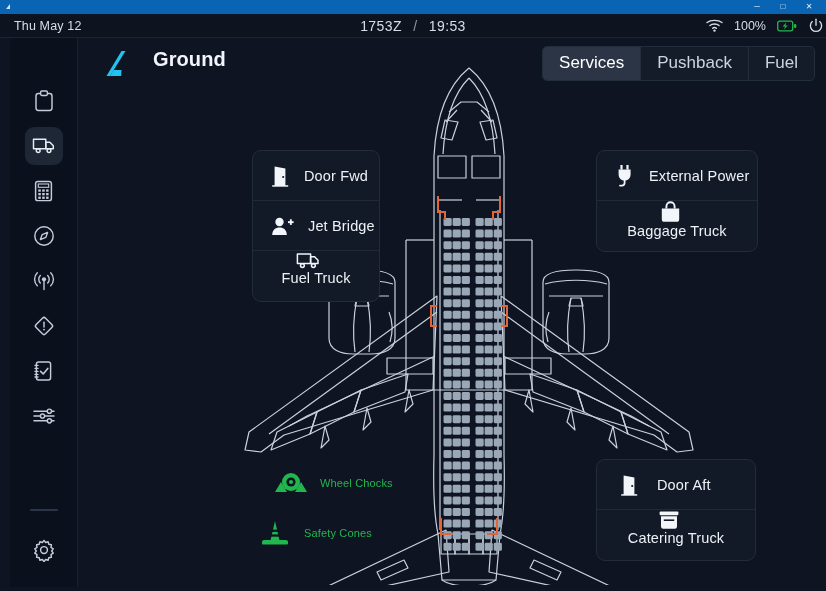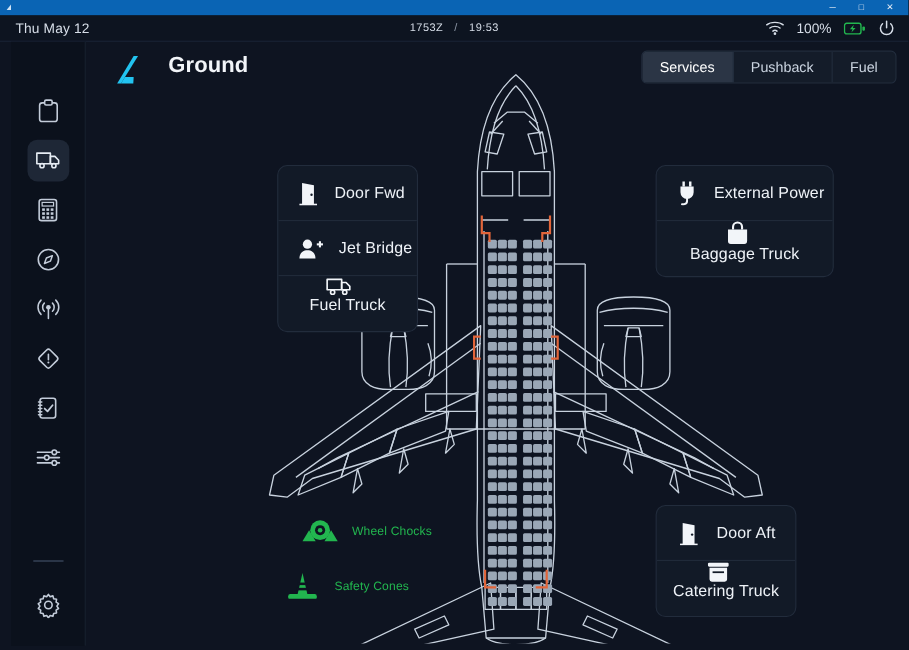--- a/index.html
+++ b/index.html
@@ -12,23 +12,23 @@
               justify-content:flex-end; padding-right:4px; }
   #titlebar .wbtn { width:26px; height:14px; display:flex; align-items:center;
                     justify-content:center; color:#e8eef6; font-size:8px; line-height:1; }
   #titlebar .winicon { position:absolute; left:5px; top:3px; width:8px; height:8px; }
 
   
   #statusbar { position:relative; height:24px; background:#0d1420;
                border-bottom:1px solid #1a2435; display:flex; align-items:center; }
   #status-date { position:absolute; left:14px; color:#d7dee8; font-size:12.5px; letter-spacing:.15px; }
   #status-time { position:absolute; left:0; right:0; text-align:center; color:#d7dee8;
-                 font-size:10px; letter-spacing:.4px; }
+                 font-size:14px; letter-spacing:.4px; }
   #status-time .sep { color:#8d97a6; padding:0 7px; }
-  #status-right { position:absolute; right:12px; display:flex; align-items:center; gap:11px; }
+  #status-right { position:absolute; right:2px; display:flex; align-items:center; gap:11px; }
   #status-right .pct { color:#d7dee8; font-size:12.5px; }
 
   
   #body-area { display:flex; height:549px;padding-left:10px; }
 
   
   #sidebar { width:68px; background:#0b111c; border-right:1px solid #18212f;
              display:flex; flex-direction:column; align-items:center;
              padding-top:44px; position:relative; }
   .side-item { width:38px; height:38px; margin-bottom:7px; border-radius:9px;
@@ -43,38 +43,38 @@
   
   #content { flex:1; position:relative; }
 
   #apphead { position:absolute; top:0; left:0; right:0; height:48px; }
   #logo { position:absolute; left:24px; top:12px; }
   #page-title { position:absolute; left:75px; top:10px; color:#f2f5f9;
                 font-size:20px; font-weight:bold; letter-spacing:.1px; }
 
   #tabs { position:absolute; right:11px; top:8px; display:flex;
           background:#141c29; border:1px solid #222d3d; border-radius:5px; overflow:hidden; }
-  .tab { padding:6px 16px 7px; font-size:13px; color:#cbd4e0;
+  .tab { padding:6px 16px 7px; font-size:17px; color:#cbd4e0;
          border-right:1px solid #222d3d; background:transparent; }
   .tab:last-child { border-right:none; }
   .tab.active { background:#2b3545; color:#ffffff; }
 
   
   .panel { position:absolute; background:#121a27; border:1px solid #222c3c;
            border-radius:9px; overflow:hidden; }
   .srv-row { display:flex; align-items:center; height:50px; padding:0 18px;
              border-bottom:1px solid #202a39; }
   .srv-row:last-child { border-bottom:none;flex-direction:column; }
   .srv-icon { width:28px; display:flex; align-items:center; justify-content:center;
               margin-right:14px; }
   .srv-label { color:#eef2f7; font-size:14.5px; letter-spacing:.15px; white-space:nowrap; }
 
   #panel-left   { left:174px; top:112px; width:128px; }
   #panel-right  { left:518px; top:112px; width:162px; }
-  #panel-bottom { left:518px; top:421px; width:128px; }
+  #panel-bottom { left:518px; top:421px; width:160px; }
 
   
   .green-item { position:absolute; display:flex; align-items:center; }
   .green-item .gi-icon { width:34px; display:flex; align-items:center; justify-content:center;
                          margin-right:12px; }
   .green-item .gi-label { color:#22b64f; font-size:11px; letter-spacing:.15px; }
   #green-chocks { left:196px; top:433px; }
   #green-cones  { left:180px; top:482px; }
 
   

